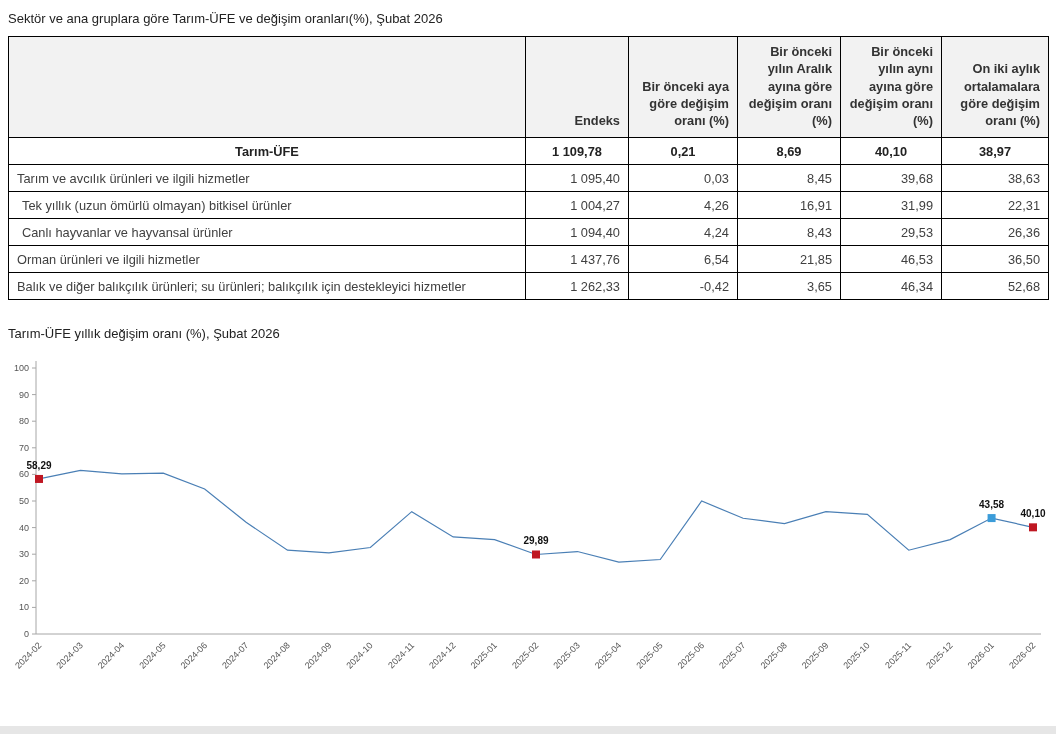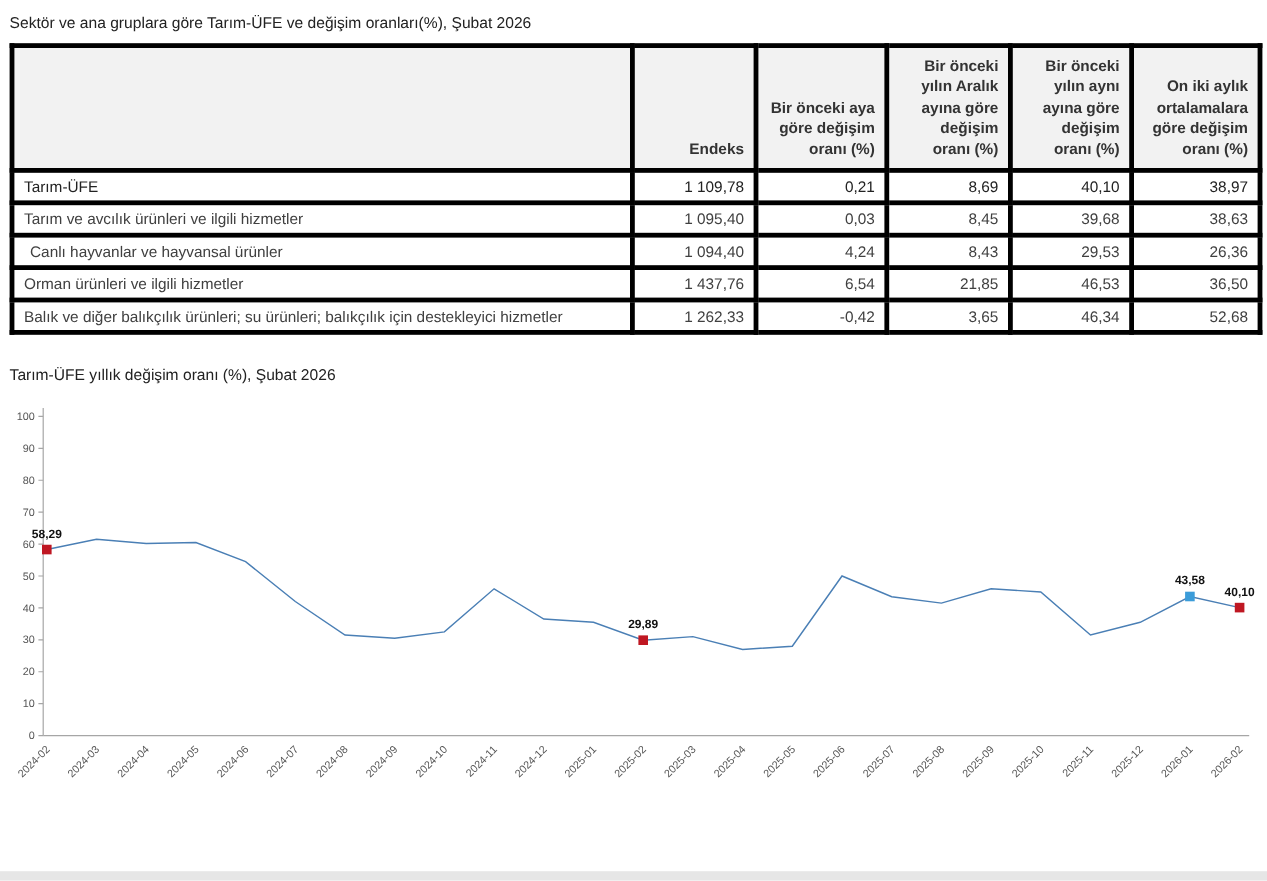--- a/index.html
+++ b/index.html
@@ -11,31 +11,31 @@
   .page { padding:8px; }
   .section-title {
     font-size:13px; font-weight:normal; color:#222;
     margin:3px 0 10px 0;
   }
   .chart-title { margin-top:26px; margin-bottom:14px; }
   table {
     border-collapse:collapse; width:1040px; table-layout:fixed;
     font-size:12.8px;
   }
-  th, td { border:4px solid #000000; }
+  th, td { border:1px solid #000000; }
   thead th {
     background:#f2f2f2; font-weight:bold; text-align:right;
     vertical-align:bottom; padding:6px 8px 8px 8px; color:#333;
     line-height:1.35;
   }
   tbody td { height:27px; padding:3px 8px; }
   td.num { text-align:right; }
   td.label { text-align:left; }
   td.label.indent-1 { padding-left:13px; }
-  tr.bold td { font-weight:normal; color:#222; }
+  tr.bold td { font-weight:bold; color:#222;text-align:center; }
   .chart-wrap { margin-top:4px; }
   svg text { font-family:"Liberation Sans", sans-serif; }
   .footer-bar {
     position:absolute; left:0; bottom:0; width:1056px; height:8px;
     background:#e6e6e6;
   }
 </style>
 </head>
 <body>
 
@@ -71,20 +71,28 @@
           <td class="num">40,10</td>
           <td class="num">38,97</td>
         </tr>
         <tr>
           <td class="label indent-0">Tarım ve avcılık ürünleri ve ilgili hizmetler</td>
           <td class="num">1 095,40</td>
           <td class="num">0,03</td>
           <td class="num">8,45</td>
           <td class="num">39,68</td>
           <td class="num">38,63</td>
+        </tr>
+        <tr>
+          <td class="label indent-1">Tek yıllık (uzun ömürlü olmayan) bitkisel ürünler</td>
+          <td class="num">1 004,27</td>
+          <td class="num">4,26</td>
+          <td class="num">16,91</td>
+          <td class="num">31,99</td>
+          <td class="num">22,31</td>
         </tr>
         <tr>
           <td class="label indent-1">Canlı hayvanlar ve hayvansal ürünler</td>
           <td class="num">1 094,40</td>
           <td class="num">4,24</td>
           <td class="num">8,43</td>
           <td class="num">29,53</td>
           <td class="num">26,36</td>
         </tr>
         <tr>

